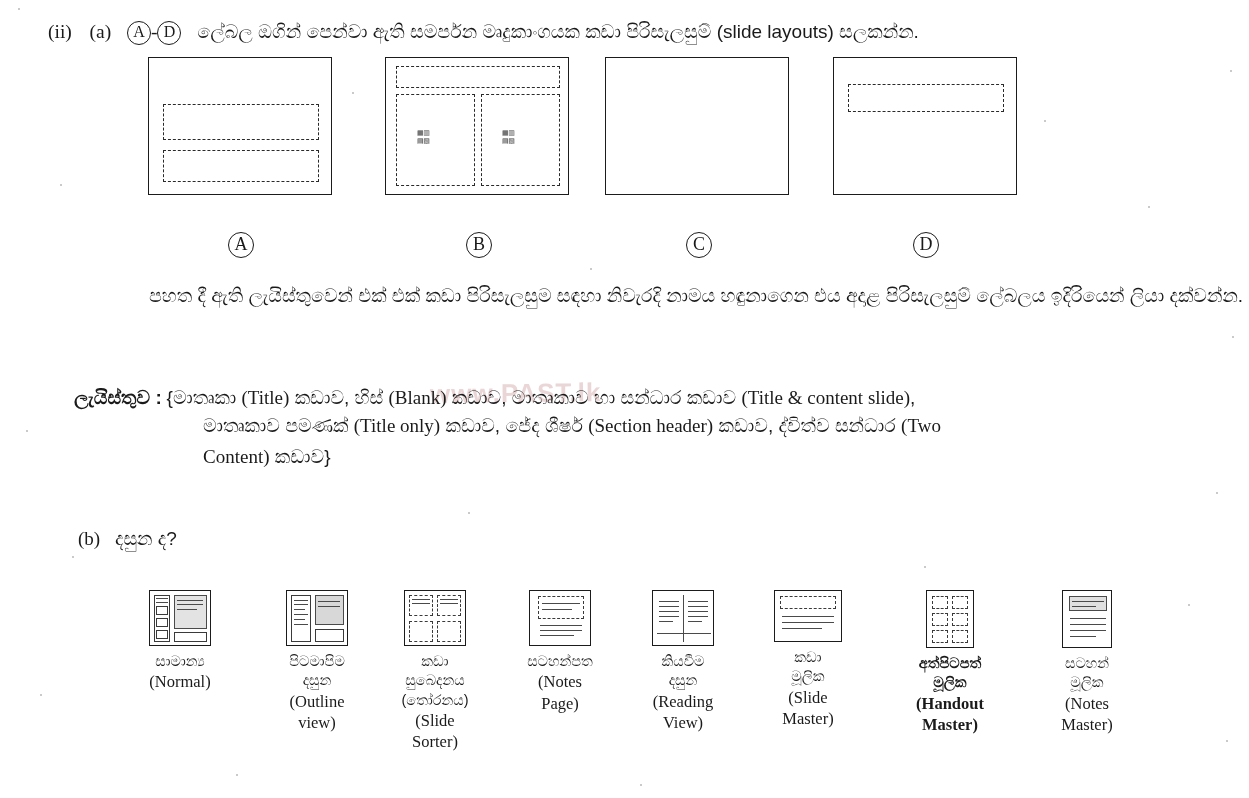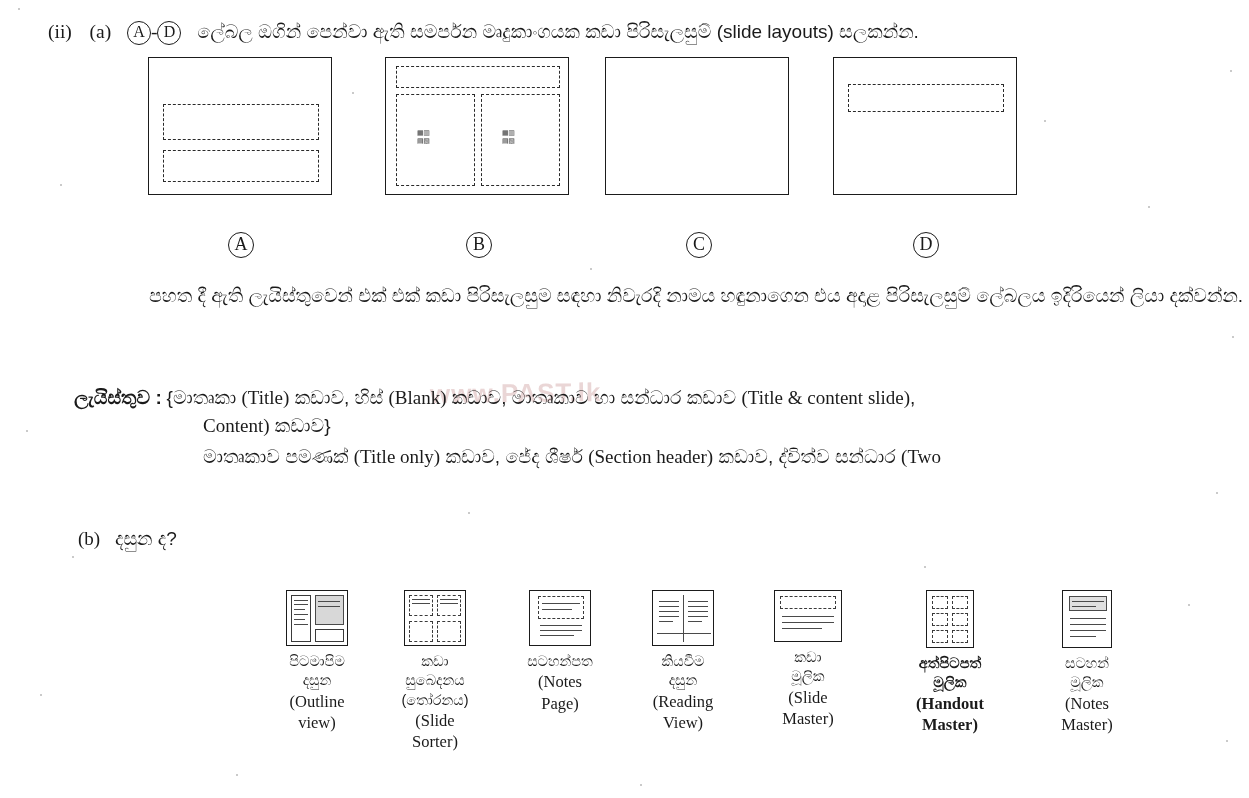--- a/index.html
+++ b/index.html
@@ -282,35 +282,54 @@
 
   <div class="para-1">පහත දී ඇති ලැයිස්තුවෙන් එක් එක් කඩා පිරිසැලසුම සඳහා නිවැරදි නාමය හඳුනාගෙන එය අදාළ පිරිසැලසුම් ලේබලය ඉදිරියෙන් ලියා දක්වන්න.</div>
 
   <div class="list-block">
     <div>
       <span class="list-label">ලැයිස්තුව :</span>
       <span class="list-body">{මාතෘකා </span><span class="it">(Title)</span><span class="list-body"> කඩාව, හිස් </span><span class="it">(Blank)</span><span class="list-body"> කඩාව, මාතෘකාව හා සන්ධාර කඩාව </span><span class="it">(Title &amp; content slide)</span><span class="list-body">,</span>
     </div>
     <div class="list-lines">
       <div>
+        <span class="list-body">මාතෘකාව පමණක් </span><span class="it">(Title only)</span><span class="list-body"> කඩාව, ජේද ශීර්ෂ </span><span class="it">(Section header)</span><span class="list-body"> කඩාව, ද්විත්ව සන්ධාර </span><span class="it">(Two</span>
+      </div>
+      <div>
         <span class="it">Content)</span><span class="list-body"> කඩාව}</span>
-      </div>
-      <div>
-        <span class="list-body">මාතෘකාව පමණක් </span><span class="it">(Title only)</span><span class="list-body"> කඩාව, ජේද ශීර්ෂ </span><span class="it">(Section header)</span><span class="list-body"> කඩාව, ද්විත්ව සන්ධාර </span><span class="it">(Two</span>
       </div>
     </div>
   </div>
 
   <div class="q-b">
     <span class="lbl">(b)</span>
     <span class="txt2">දසුන ද?</span>
   </div>
 
   <div class="views">
 
+    <div class="view-item" style="left:105px;">
+      <div class="view-icon">
+        <div class="bx" style="left:4px; top:4px; width:16px; height:47px;"></div>
+        <div class="ln" style="left:6px; top:7px; width:12px; height:1px;"></div>
+        <div class="ln" style="left:6px; top:11px; width:12px; height:1px;"></div>
+        <div class="bx" style="left:6px; top:15px; width:12px; height:9px;"></div>
+        <div class="bx" style="left:6px; top:27px; width:12px; height:9px;"></div>
+        <div class="bx" style="left:6px; top:39px; width:12px; height:9px;"></div>
+        <div class="bxf" style="left:24px; top:4px; width:33px; height:34px; background:#e3e3e3;"></div>
+        <div class="ln" style="left:27px; top:9px; width:26px; height:1px;"></div>
+        <div class="ln" style="left:27px; top:13px; width:26px; height:1px;"></div>
+        <div class="ln" style="left:27px; top:18px; width:20px; height:1px;"></div>
+        <div class="bx" style="left:24px; top:41px; width:33px; height:10px;"></div>
+      </div>
+      <div class="view-cap">
+        <span>සාමාන්‍ය</span><br>
+        <span class="en">(Normal)</span>
+      </div>
+    </div>
 
     <div class="view-item" style="left:242px;">
       <div class="view-icon">
         <div class="bx" style="left:4px; top:4px; width:20px; height:47px;"></div>
         <div class="ln" style="left:7px; top:9px; width:14px; height:1px;"></div>
         <div class="ln" style="left:7px; top:13px; width:14px; height:1px;"></div>
         <div class="ln" style="left:7px; top:18px; width:11px; height:1px;"></div>
         <div class="ln" style="left:7px; top:23px; width:14px; height:1px;"></div>
         <div class="ln" style="left:7px; top:28px; width:11px; height:1px;"></div>
         <div class="ln" style="left:7px; top:33px; width:14px; height:1px;"></div>

